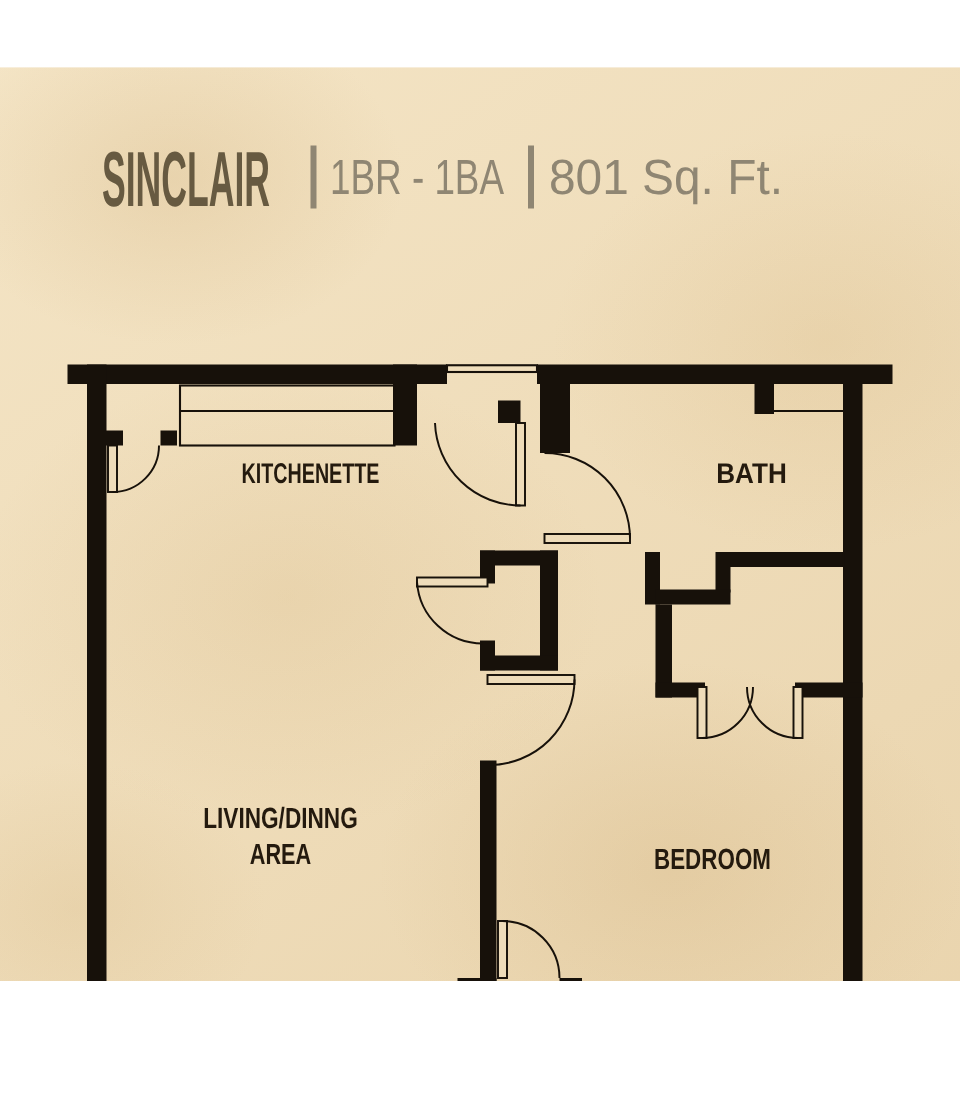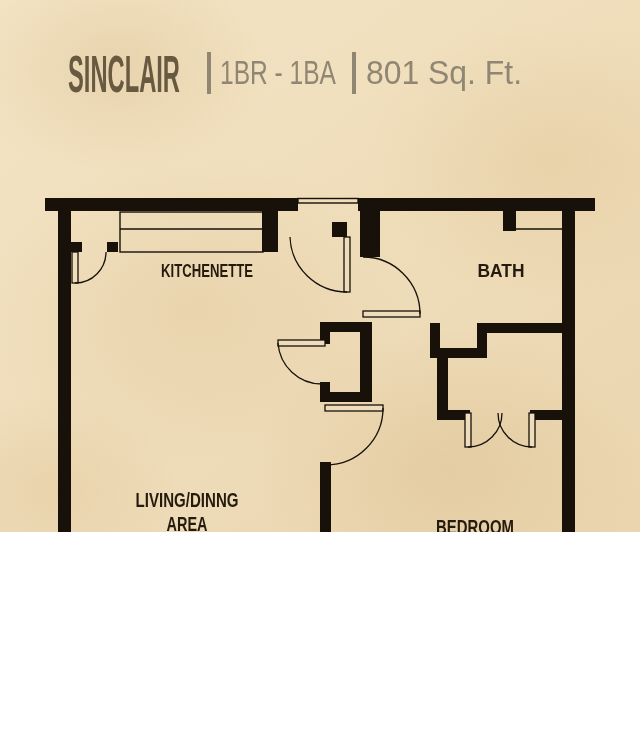--- a/index.html
+++ b/index.html
@@ -5,34 +5,35 @@
   html,body{margin:0;padding:0;}
   :root{
     --bg:#eedcba;
     --wall:#17110a;
     --title-primary:#675a41;
     --title-secondary:#8f8673;
     --room-label:#241a0e;
   }
   .page{
     position:relative;
-    width:640px;height:532px;
+    width:640px;height:609px;
     overflow:hidden;
     background-color:var(--bg);
     background-image:
       radial-gradient(3px 3px at 247px 699px, rgba(80,60,30,.55), rgba(80,60,30,0) 70%),
       radial-gradient(2px 2px at 262px 703px, rgba(80,60,30,.45), rgba(80,60,30,0) 70%),
       radial-gradient(2px 2px at 389px 686px, rgba(80,60,30,.35), rgba(80,60,30,0) 70%),
       radial-gradient(220px 160px at 18% 12%, rgba(206,173,120,.28), rgba(206,173,120,0) 70%),
       radial-gradient(260px 200px at 86% 30%, rgba(214,182,128,.25), rgba(214,182,128,0) 70%),
       radial-gradient(300px 220px at 30% 58%, rgba(210,178,124,.22), rgba(210,178,124,0) 70%),
       radial-gradient(280px 200px at 70% 88%, rgba(206,173,120,.28), rgba(206,173,120,0) 70%),
       radial-gradient(180px 140px at 8% 92%, rgba(214,184,132,.25), rgba(214,184,132,0) 70%),
       linear-gradient(145deg, rgba(255,244,218,.35), rgba(222,192,140,.25));
     font-family:"Liberation Sans", sans-serif;
+    margin-top:45px;
   }
   svg{display:block;}
   .wall{fill:var(--wall);}
   .thin{fill:none;stroke:var(--wall);stroke-width:1.4;}
   .leaf{fill:var(--bg);stroke:var(--wall);stroke-width:1.3;}
   .arc{fill:none;stroke:var(--wall);stroke-width:1.3;}
   .win{fill:var(--bg);stroke:var(--wall);stroke-width:1.3;}
   .room-label{
     fill:var(--room-label);
     font-family:"Liberation Sans", sans-serif;

